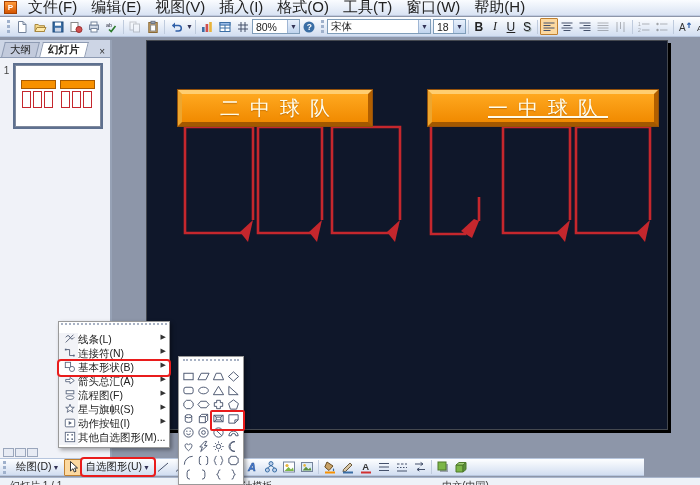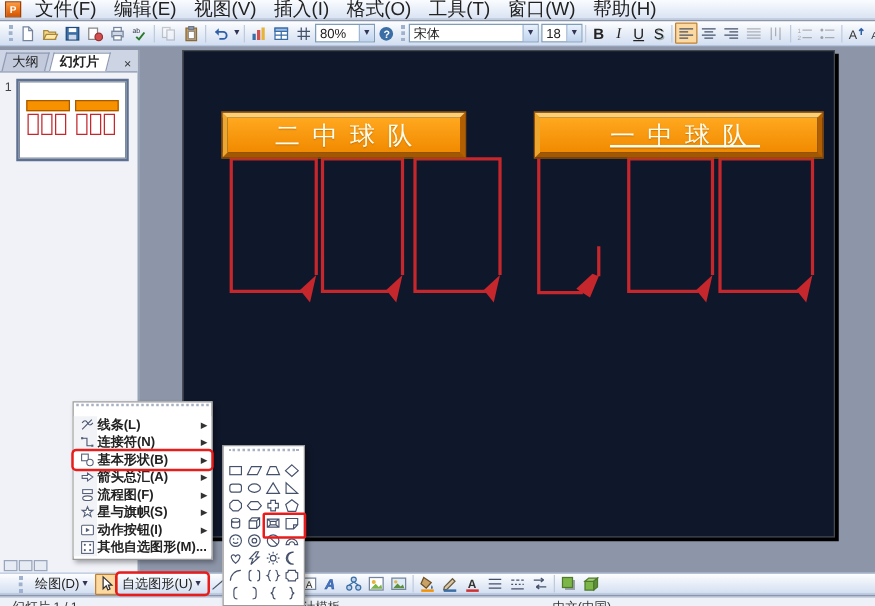--- a/index.html
+++ b/index.html
@@ -53,33 +53,33 @@
     font-family:"Liberation Serif",serif;letter-spacing:10px;padding-left:10px;z-index:2;
     text-shadow:0 1px 1px rgba(150,80,0,.5);}
   .banner.b1{left:31px;top:49px;width:194px;}
   .banner.b2{left:281px;top:49px;width:230px;text-decoration:underline;}
   .shape-svg{position:absolute;left:0;top:0;z-index:1;}
   
   .as-menu{position:absolute;left:58px;top:321px;width:112px;background:#fff;border:1px solid #9A9A9A;
     box-shadow:2px 2px 4px rgba(0,0,0,.35);z-index:50;padding-bottom:2px;box-sizing:border-box;}
   .drag-handle{height:7px;margin:1px 2px;border-top:2px dotted #A8B2C4;border-bottom:0;display:flex;}
   .as-rows{background:linear-gradient(to right,#F2F3F7 0,#F2F3F7 19px,#fff 19px);}
-  .as-row{display:flex;align-items:center;height:14px;padding:0 3px 0 2px;position:relative;font-weight:bold;}
+  .as-row{display:flex;align-items:flex-start;height:14px;padding:0 3px 0 2px;position:relative;}
   .as-row .as-icon{width:17px;display:flex;justify-content:center;}
   .as-row .as-label{flex:1;font-size:10.5px;white-space:nowrap;}
   .as-row .as-arrow{font-size:7px;color:#333;}
   .as-row.annotated{box-shadow:0 0 0 2px #E91C1C;border-radius:2px;z-index:2;background:#fff;}
   
   .palette{position:absolute;left:178px;top:356px;width:66px;background:#fff;border:1px solid #9A9A9A;
     box-shadow:2px 2px 4px rgba(0,0,0,.35);z-index:51;padding:1px 2px 3px 2px;box-sizing:border-box;}
   .pal-grid{display:flex;flex-wrap:wrap;position:relative;}
   .pal-cell{width:15px;height:14px;display:flex;align-items:center;justify-content:center;}
   .pal-annotation{position:absolute;left:29px;top:41px;width:31px;height:17px;border:2px solid #E91C1C;border-radius:2px;pointer-events:none;}
   
-  .drawbar{left:0;top:458px;width:700px;height:18px;padding-left:12px;z-index:10;border-top:1px solid #B7C6DE;}
+  .drawbar{left:0;top:458px;width:644px;height:18px;padding-left:0;z-index:10;border-top:1px solid #B7C6DE;}
   .txtbtn{display:flex;align-items:center;padding:1px 4px;white-space:nowrap;font-size:10.5px;flex:0 0 auto;}
   .txtbtn.annotated{box-shadow:0 0 0 2px #E91C1C;border-radius:2px;}
   
   .statusbar{position:absolute;left:0;top:477px;width:700px;height:14px;background:#EEF2F8;
     border-top:1px solid #A9B6CC;display:flex;align-items:flex-start;font-size:10px;color:#333;padding-top:1px;box-sizing:border-box;}
   .statusbar .st1{margin-left:10px;}.statusbar .st2{margin-left:150px;}.statusbar .st3{margin-left:170px;}
   
   .watermark{position:absolute;left:530px;top:414px;width:170px;height:60px;z-index:60;pointer-events:none;}
   .wm-name{position:absolute;left:46px;top:2px;font-size:26px;font-weight:bold;color:rgba(255,255,255,.92);
     letter-spacing:2px;text-shadow:0 0 2px #C95,1px 1px 2px #C4524E,-1px -1px 2px #C4524E;white-space:nowrap;}

